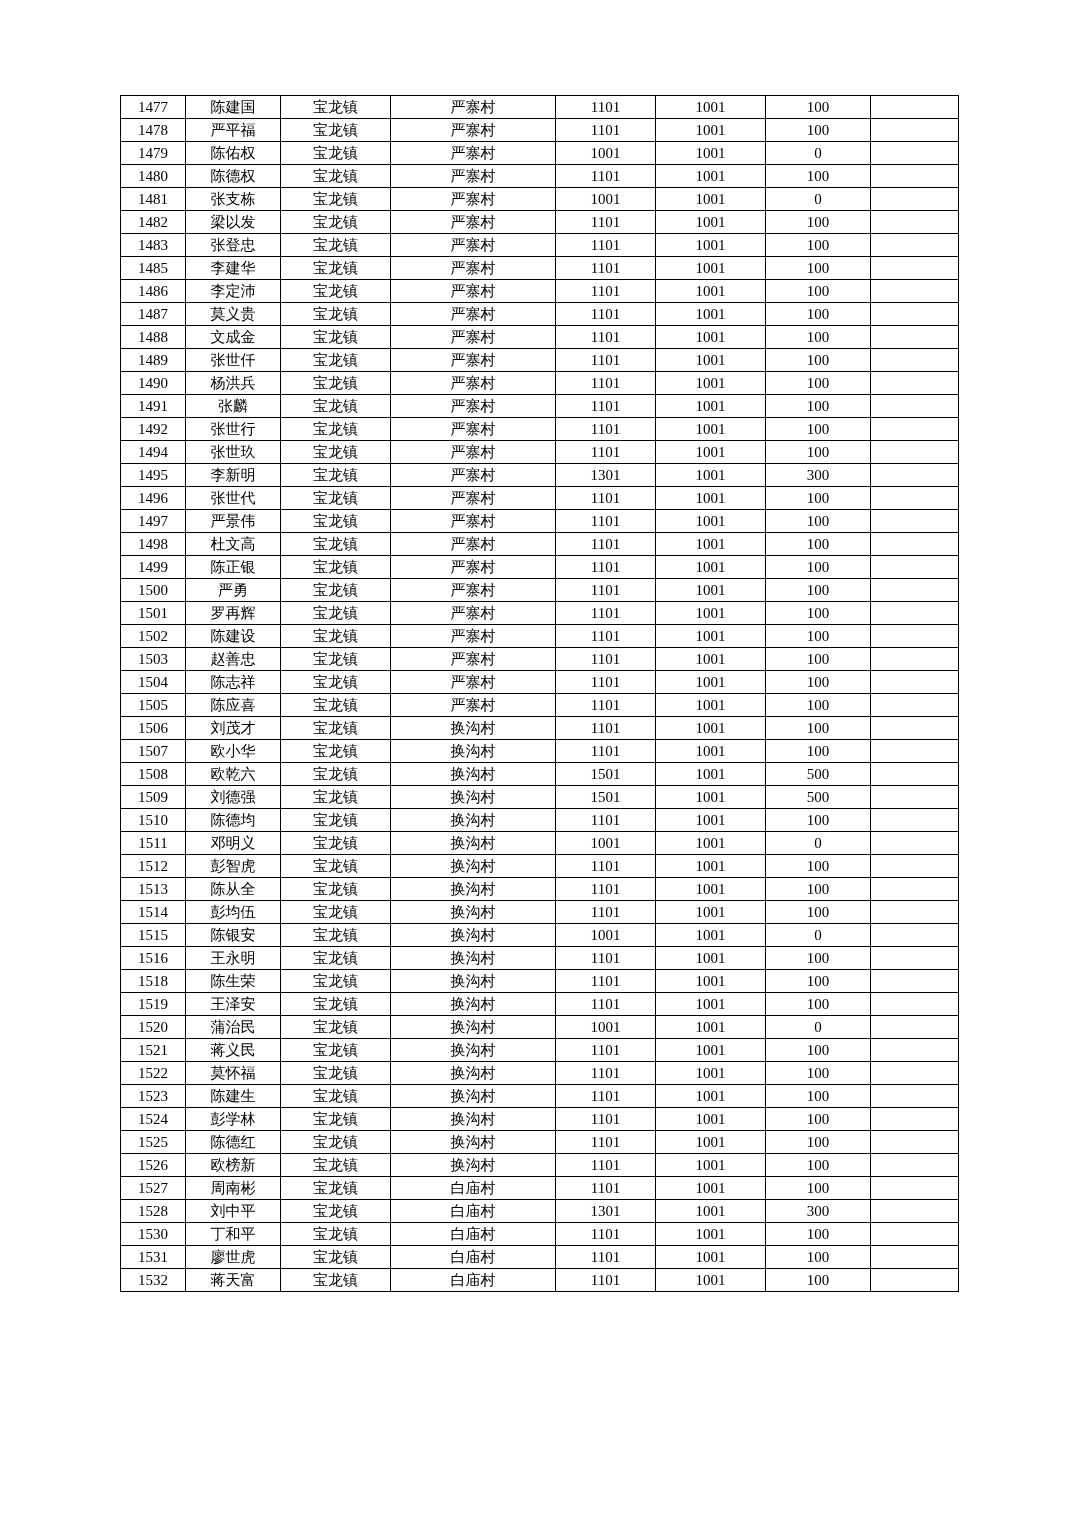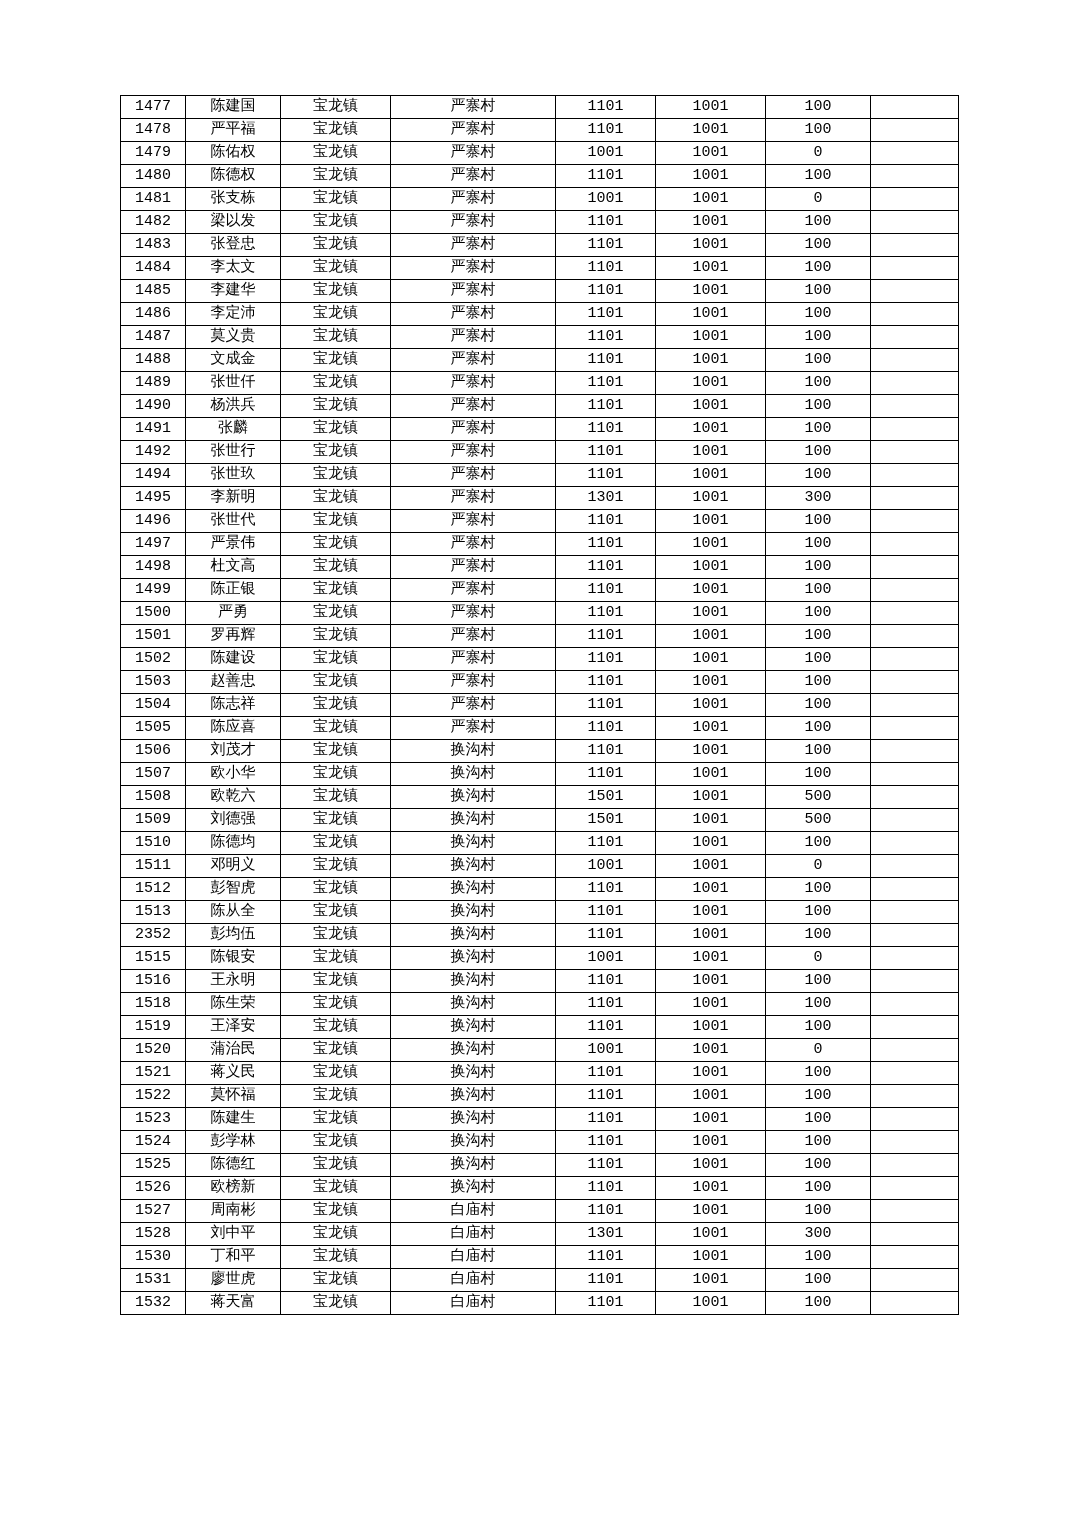--- a/index.html
+++ b/index.html
@@ -6,21 +6,21 @@
     margin: 0;
     padding: 0;
     background: #ffffff;
   }
   .page {
     position: relative;
     width: 1075px;
     height: 1519px;
     background: #ffffff;
     overflow: hidden;
-    font-family: Liberation Mono, monospace;
+    font-family: Liberation Serif, serif;
     color: #000000;
   }
   table.roster {
     position: absolute;
     left: 120px;
     top: 95px;
     width: 838px;
     border-collapse: collapse;
     table-layout: fixed;
   }
@@ -124,30 +124,20 @@
           <td>1483</td>
           <td>张登忠</td>
           <td>宝龙镇</td>
           <td>严寨村</td>
           <td>1101</td>
           <td>1001</td>
           <td>100</td>
           <td></td>
         </tr>
         <tr>
-          <td>1484</td>
-          <td>李太文</td>
-          <td>宝龙镇</td>
-          <td>严寨村</td>
-          <td>1101</td>
-          <td>1001</td>
-          <td>100</td>
-          <td></td>
-        </tr>
-        <tr>
           <td>1485</td>
           <td>李建华</td>
           <td>宝龙镇</td>
           <td>严寨村</td>
           <td>1101</td>
           <td>1001</td>
           <td>100</td>
           <td></td>
         </tr>
         <tr>
@@ -414,21 +404,21 @@
           <td>1513</td>
           <td>陈从全</td>
           <td>宝龙镇</td>
           <td>换沟村</td>
           <td>1101</td>
           <td>1001</td>
           <td>100</td>
           <td></td>
         </tr>
         <tr>
-          <td>2352</td>
+          <td>1514</td>
           <td>彭均伍</td>
           <td>宝龙镇</td>
           <td>换沟村</td>
           <td>1101</td>
           <td>1001</td>
           <td>100</td>
           <td></td>
         </tr>
         <tr>
           <td>1515</td>

